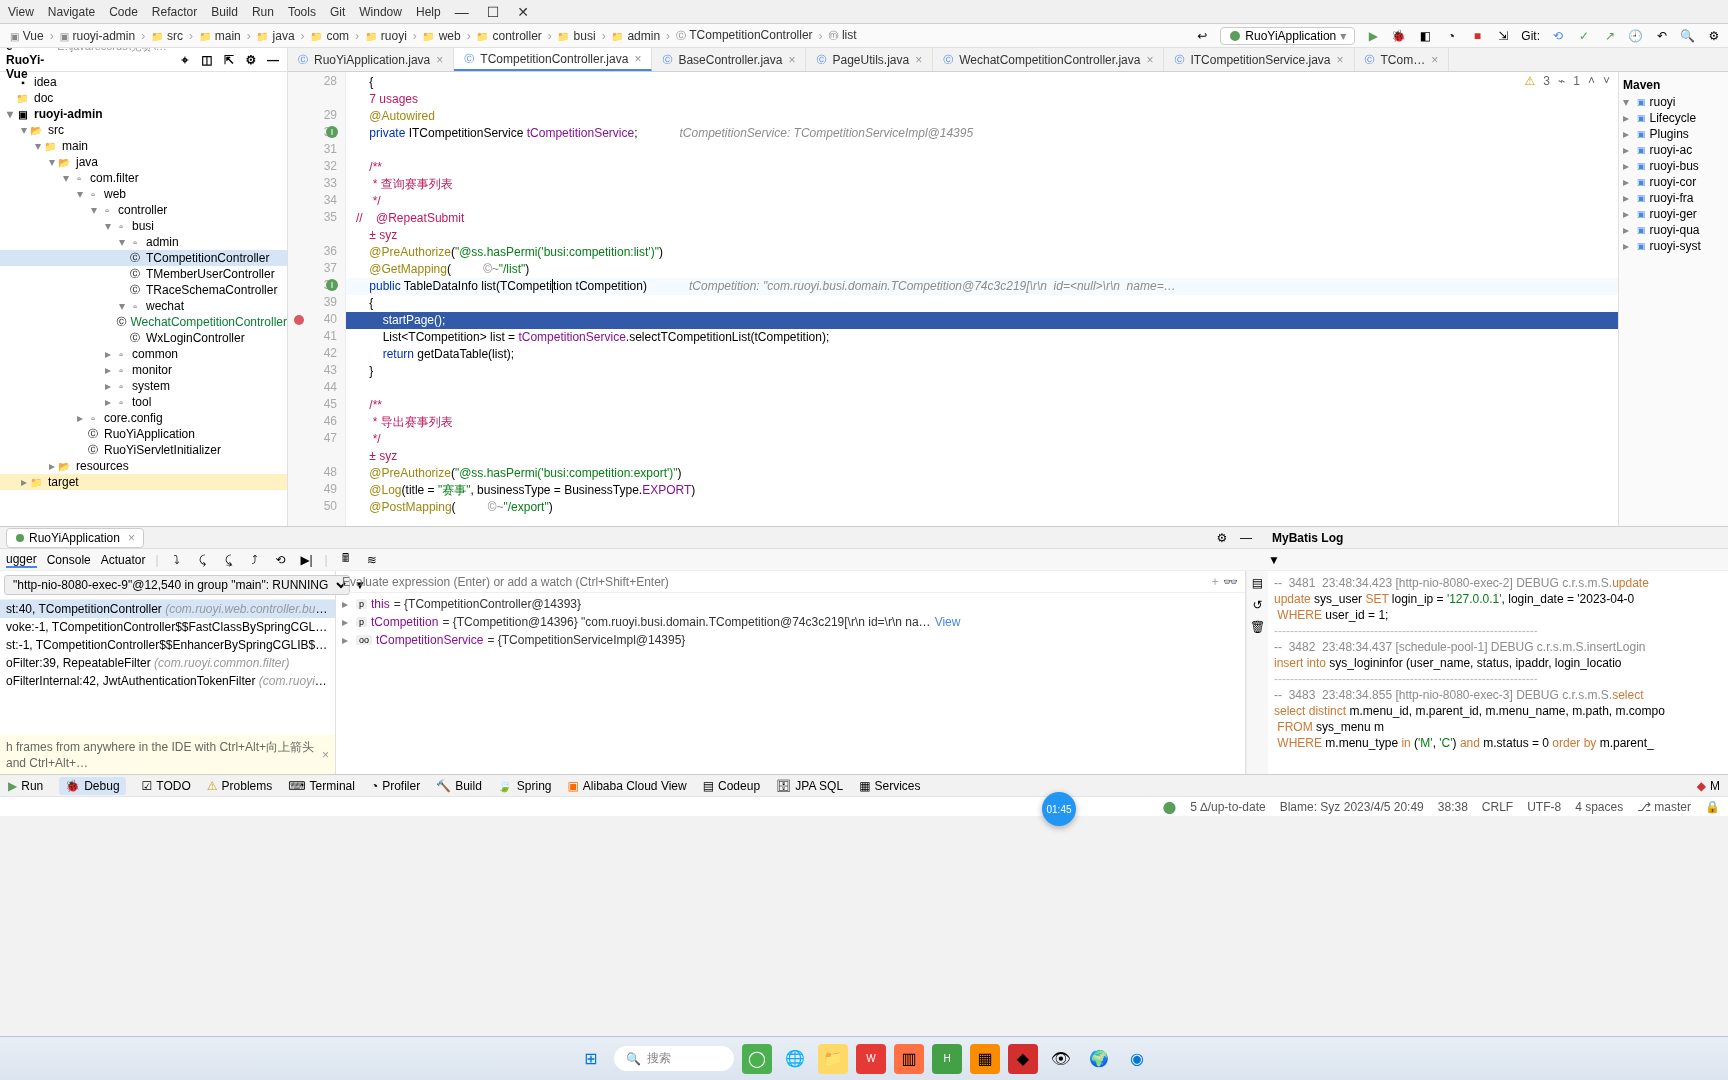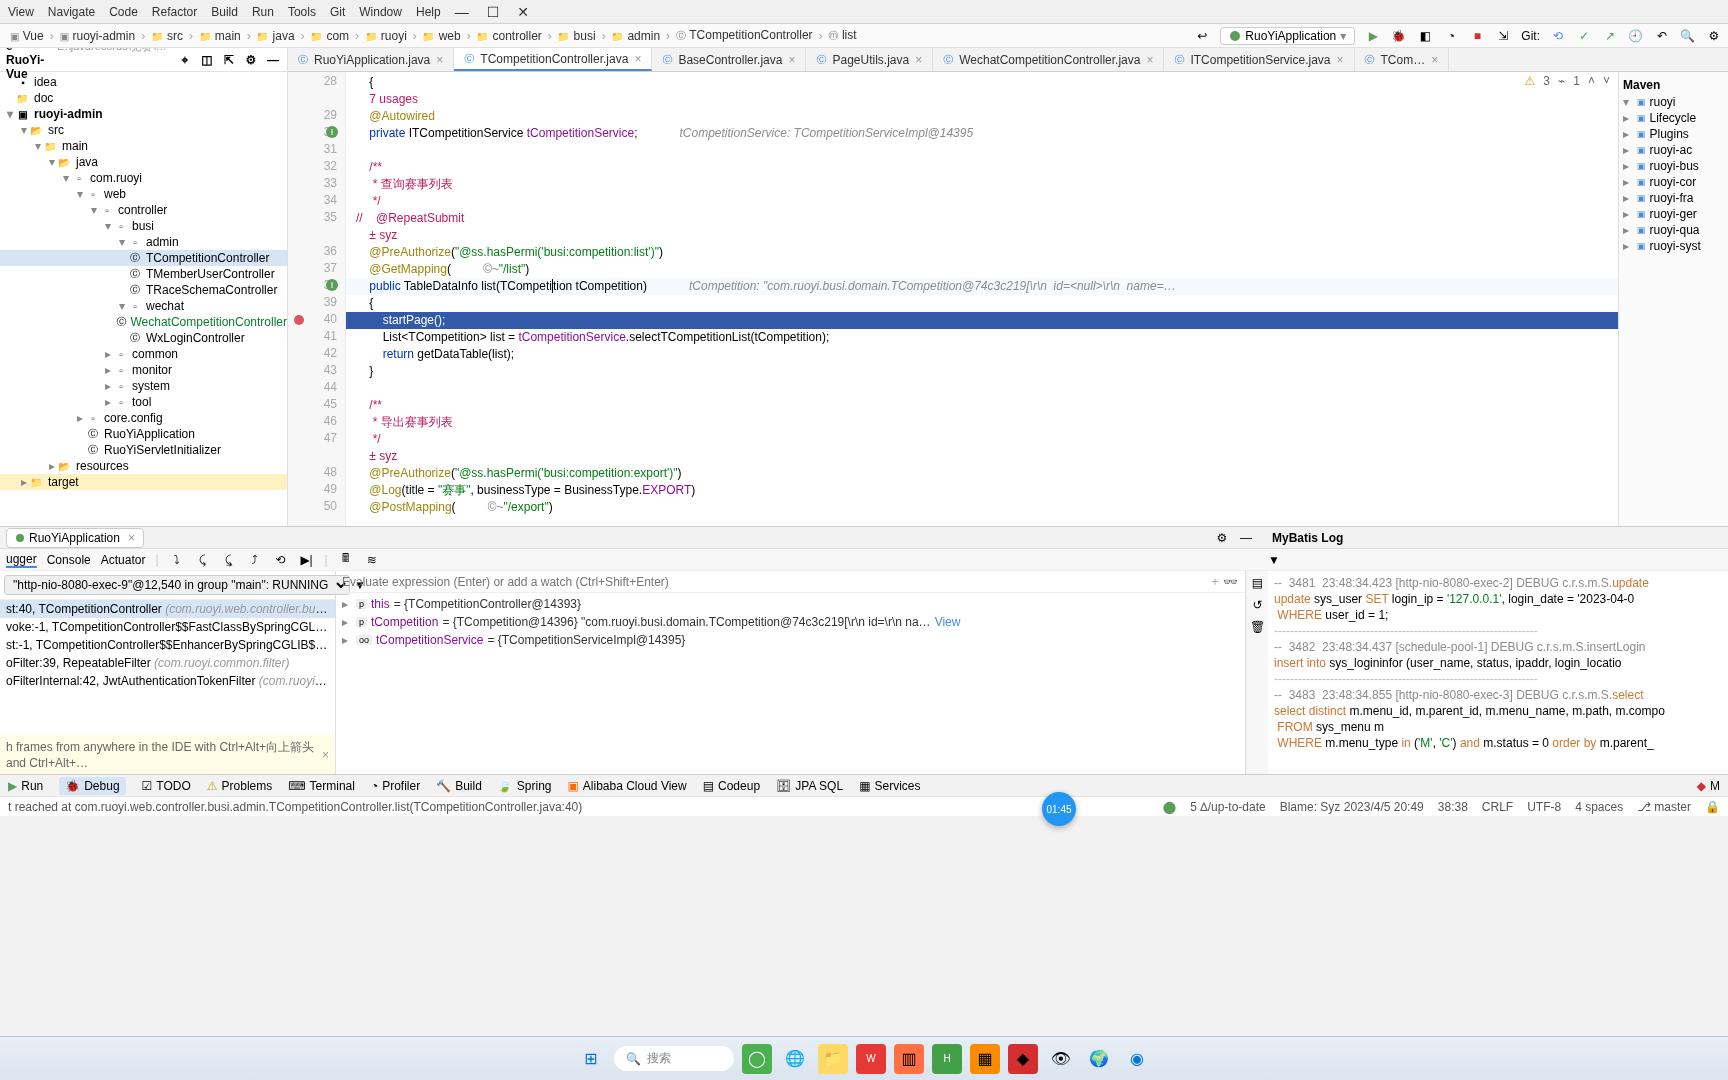--- a/index.html
+++ b/index.html
@@ -235,21 +235,21 @@
           <span style="color:">main</span>
         </div>
         <div class="tree-row indent-3">
           <span class="arrow">▾</span>
           <span class="ticon">📂</span>
           <span style="color:">java</span>
         </div>
         <div class="tree-row indent-4">
           <span class="arrow">▾</span>
           <span class="ticon">▫</span>
-          <span style="color:">com.ruoyi</span>
+          <span style="color:">com.filter</span>
         </div>
         <div class="tree-row indent-5">
           <span class="arrow">▾</span>
           <span class="ticon">▫</span>
           <span style="color:">web</span>
         </div>
         <div class="tree-row indent-6">
           <span class="arrow">▾</span>
           <span class="ticon">▫</span>
           <span style="color:">controller</span>
@@ -626,21 +626,20 @@
     </div>
   <div class="bt">
       <span>▦</span>
       <span>Services</span>
     </div>
   <div style="flex:1"></div>
   <div class="bt"><span style="color:#c33">◆</span>M</div>
 </div>
 
 <div class="statusmsg">
-  <span>t reached at com.ruoyi.web.controller.busi.admin.TCompetitionController.list(TCompetitionController.java:40)</span>
   <div class="right">
     <span style="color:#5b9e5b">⬤</span>
     <span>5 ∆/up-to-date</span>
     <span>Blame: Syz 2023/4/5 20:49</span>
     <span>38:38</span>
     <span>CRLF</span>
     <span>UTF-8</span>
     <span>4 spaces</span>
     <span>⎇ <span>master</span></span>
     <span>🔒</span>

